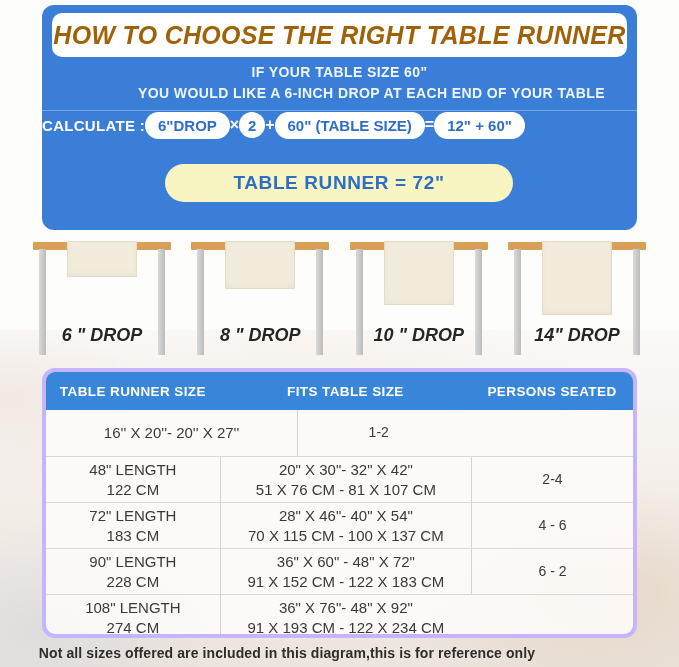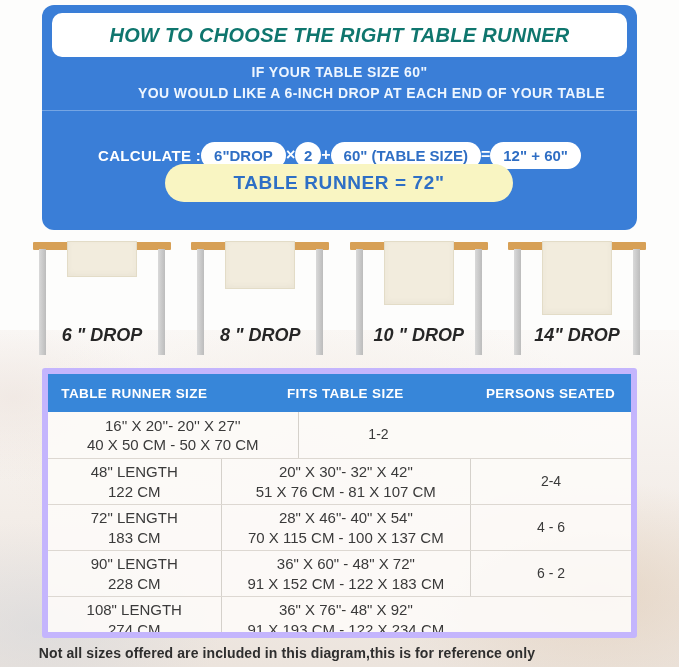--- a/index.html
+++ b/index.html
@@ -26,34 +26,34 @@
   .hero {
     position:absolute; left:42px; top:5px; width:595px; height:225px;
     background:#3a7ed7; border-radius:12px;
   }
   .title-box {
     position:absolute; left:10px; right:10px; top:8px; height:44px;
     background:#ffffff; border-radius:10px;
     display:flex; align-items:center; justify-content:center;
   }
   .title {
-    font-size:20px; font-weight:bold; font-style:italic;
-    color:#0f766e; letter-spacing:0.3px; white-space:nowrap;text-align:right;
+    font-size:25px; font-weight:bold; font-style:italic;
+    color:#a16207; letter-spacing:0.3px; white-space:nowrap;text-align:right;
   }
   .sub { position:absolute; left:0; width:100%; text-align:center;
          color:#eef6ff; font-weight:bold; letter-spacing:0.4px; }
   .sub1 { top:59px; font-size:14px; }
   .sub2 { top:80px; font-size:14px;margin-left:32px; }
   .hero-divider {
     position:absolute; top:105px; left:0; right:0; height:1px;
     background:rgba(255,255,255,0.30);
   }
   .calc-row {
-    position:absolute; top:134px; left:0; right:0; height:32px;
-    display:flex; align-items:center; justify-content:center; 
+    position:absolute; top:104px; left:0; right:0; height:32px;
+    display:flex; align-items:center; 
   }
   .calc-label { color:#ffffff; font-weight:bold; font-size:15px; letter-spacing:0.3px; }
   .pill {
     background:#ffffff; color:#2f6ec4; font-weight:bold; font-size:15px;
     padding:5px 13px; border-radius:16px; white-space:nowrap;
   }
   .op { color:#ffffff; font-weight:bold; font-size:16px; }
   .circle-badge {
     width:26px; height:26px; border-radius:50%; background:#ffffff;
     color:#2f6ec4; font-weight:bold; font-size:15px;
@@ -90,21 +90,21 @@
   .d1 { height:36px; } .d2 { height:48px; } .d3 { height:64px; } .d4 { height:74px; }
   .drop-label {
     position:absolute; left:0; width:100%; bottom:14px; text-align:center;
     font-weight:bold; font-style:italic; font-size:18px; color:#262626;
     white-space:nowrap;
   }
 
   
   .size-table {
     position:absolute; left:42px; top:368px; width:595px; height:270px;
-    border:6px solid #c4b5fd; border-radius:3px;
+    border:4px solid #c4b5fd; border-radius:13px;
     background:rgba(253,251,248,0.90); overflow:hidden;
   }
   .thead { display:flex; height:38px; background:#3786d9; align-items:center; }
   .th {
     color:#ffffff; font-weight:bold; font-size:13.5px; text-align:center;
     letter-spacing:0.4px;
   }
   .col1 { width:29.6%; } .col2 { width:42.8%; } .col3 { width:27.6%; }
   .trow { display:flex; height:46px; }
   .trow + .trow { border-top:1px solid #ddd8d2; }
@@ -183,21 +183,20 @@
   <div class="size-table">
     <div class="thead">
       <div class="th col1">TABLE RUNNER SIZE</div>
       <div class="th col2">FITS TABLE SIZE</div>
       <div class="th col3">PERSONS SEATED</div>
     </div>
 
     <div class="trow">
       <div class="td col2">
         <div>16'' X 20''- 20'' X 27''</div>
-        <div>40 X 50 CM - 50 X 70 CM</div>
       </div>
       <div class="td col3 persons">1-2</div>
     </div>
 
     <div class="trow">
       <div class="td col1">
         <div>48" LENGTH</div>
         <div>122 CM</div>
       </div>
       <div class="td col2">

